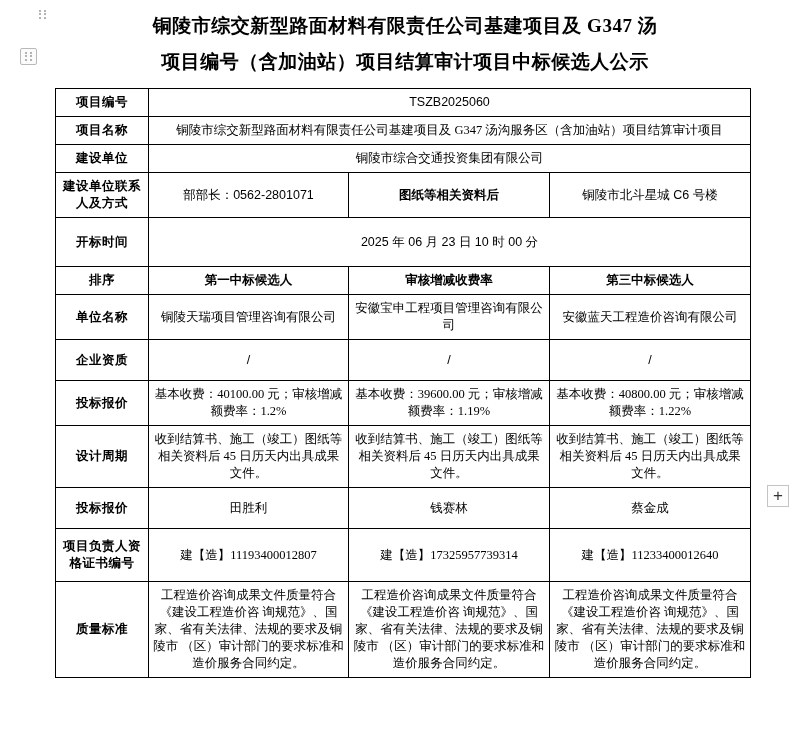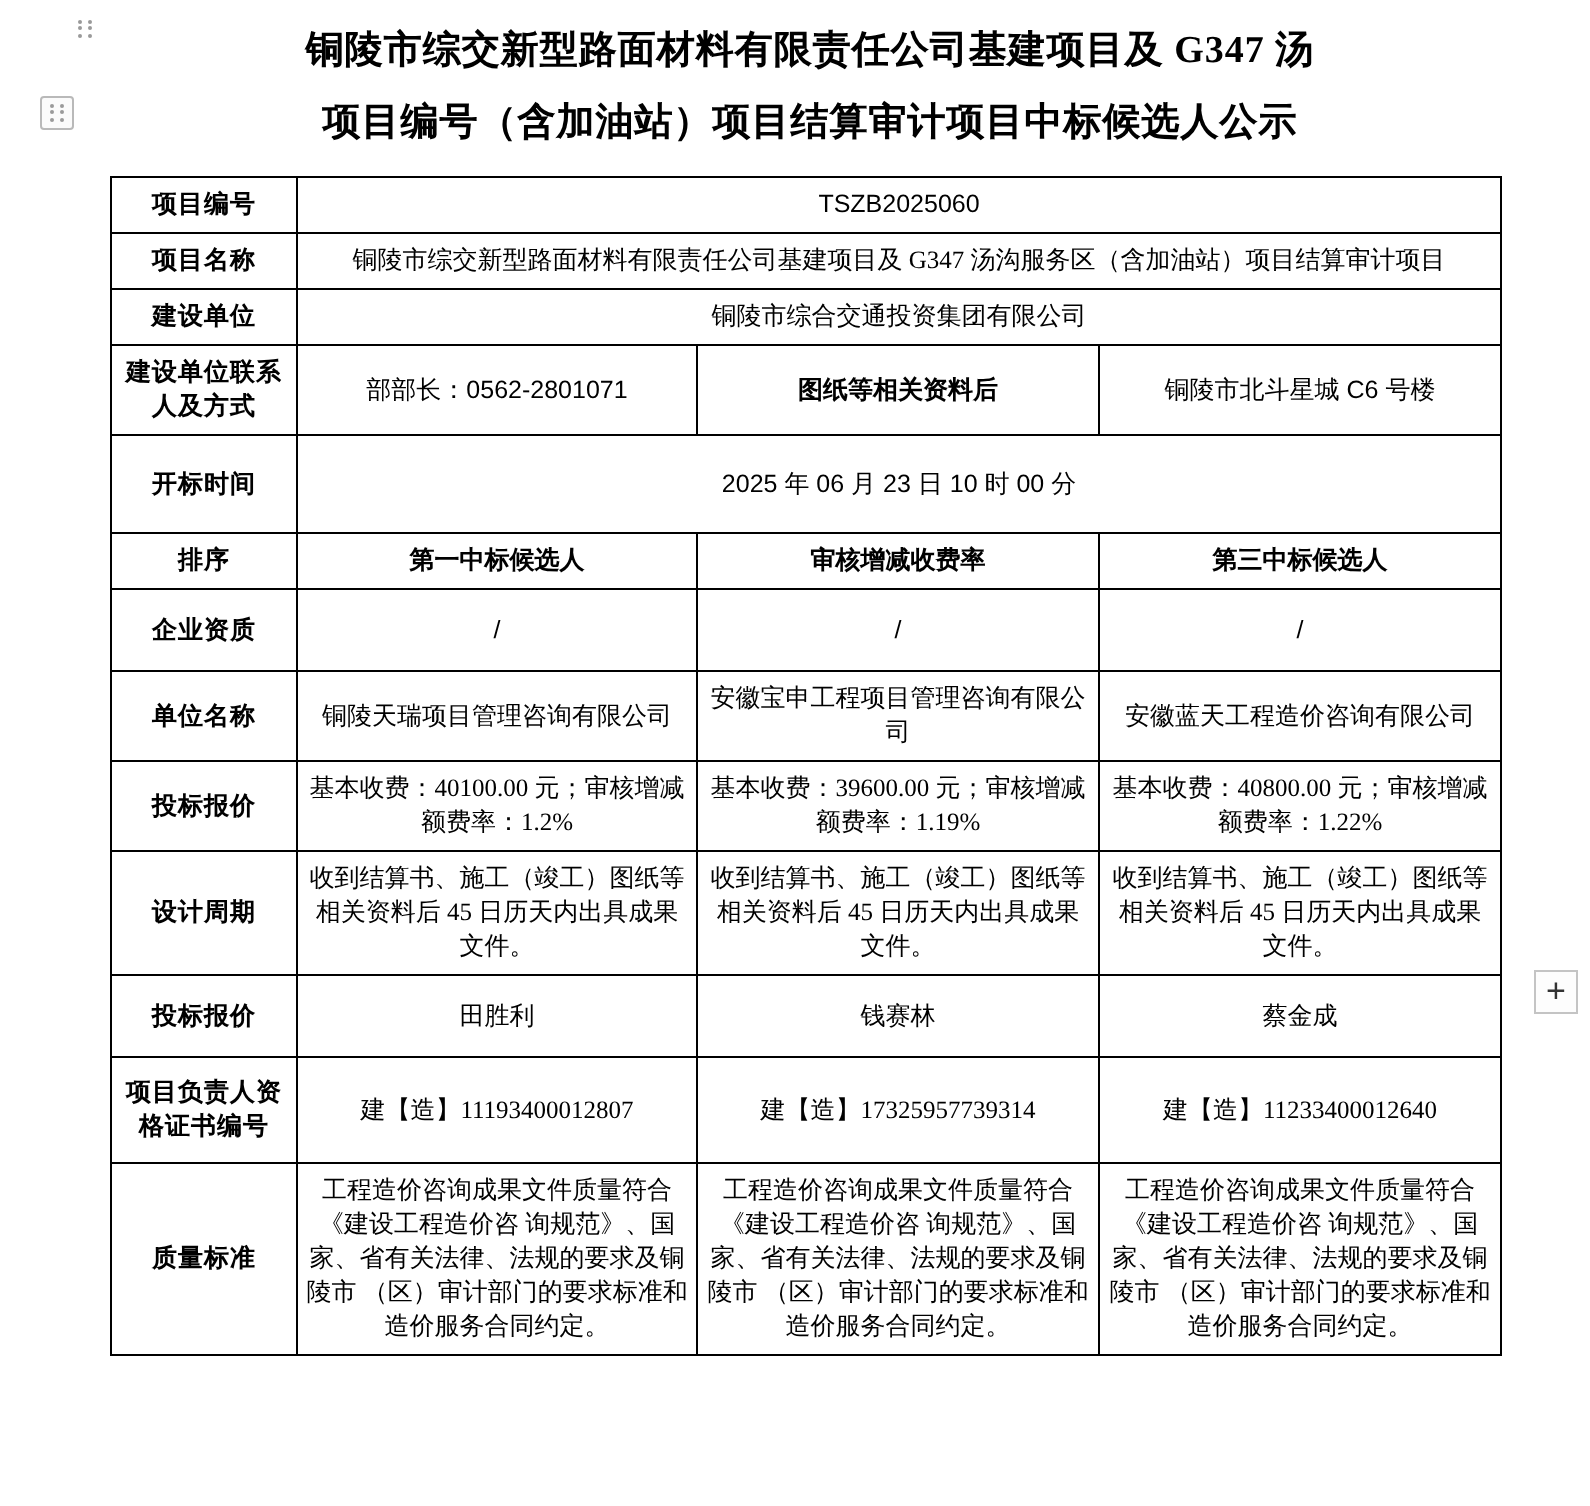--- a/index.html
+++ b/index.html
@@ -181,32 +181,32 @@
         <td class="label">开标时间</td>
         <td colspan="3" style="height:38px">2025 年 06 月 23 日 10 时 00 分</td>
       </tr>
       <tr>
         <td class="label">排序</td>
         <td class="cand-head">第一中标候选人</td>
         <td class="cand-head">审核增减收费率</td>
         <td class="cand-head">第三中标候选人</td>
       </tr>
       <tr>
+        <td class="label">单位名称</td>
+        <td>铜陵天瑞项目管理咨询有限公司</td>
+        <td>安徽宝申工程项目管理咨询有限公司</td>
+        <td>安徽蓝天工程造价咨询有限公司</td>
+      </tr>
+      <tr>
         <td class="label">企业资质</td>
         <td style="height:30px">/</td>
         <td>/</td>
         <td>/</td>
       </tr>
       <tr>
-        <td class="label">单位名称</td>
-        <td>铜陵天瑞项目管理咨询有限公司</td>
-        <td>安徽宝申工程项目管理咨询有限公司</td>
-        <td>安徽蓝天工程造价咨询有限公司</td>
-      </tr>
-      <tr>
         <td class="label">投标报价</td>
         <td class="small">基本收费：40100.00 元；审核增减额费率：1.2%</td>
         <td class="small">基本收费：39600.00 元；审核增减额费率：1.19%</td>
         <td class="small">基本收费：40800.00 元；审核增减额费率：1.22%</td>
       </tr>
       <tr>
         <td class="label">设计周期</td>
         <td class="left small tight">收到结算书、施工（竣工）图纸等相关资料后 45 日历天内出具成果文件。</td>
         <td class="left small tight">收到结算书、施工（竣工）图纸等相关资料后 45 日历天内出具成果文件。</td>
         <td class="left small tight">收到结算书、施工（竣工）图纸等相关资料后 45 日历天内出具成果文件。</td>

